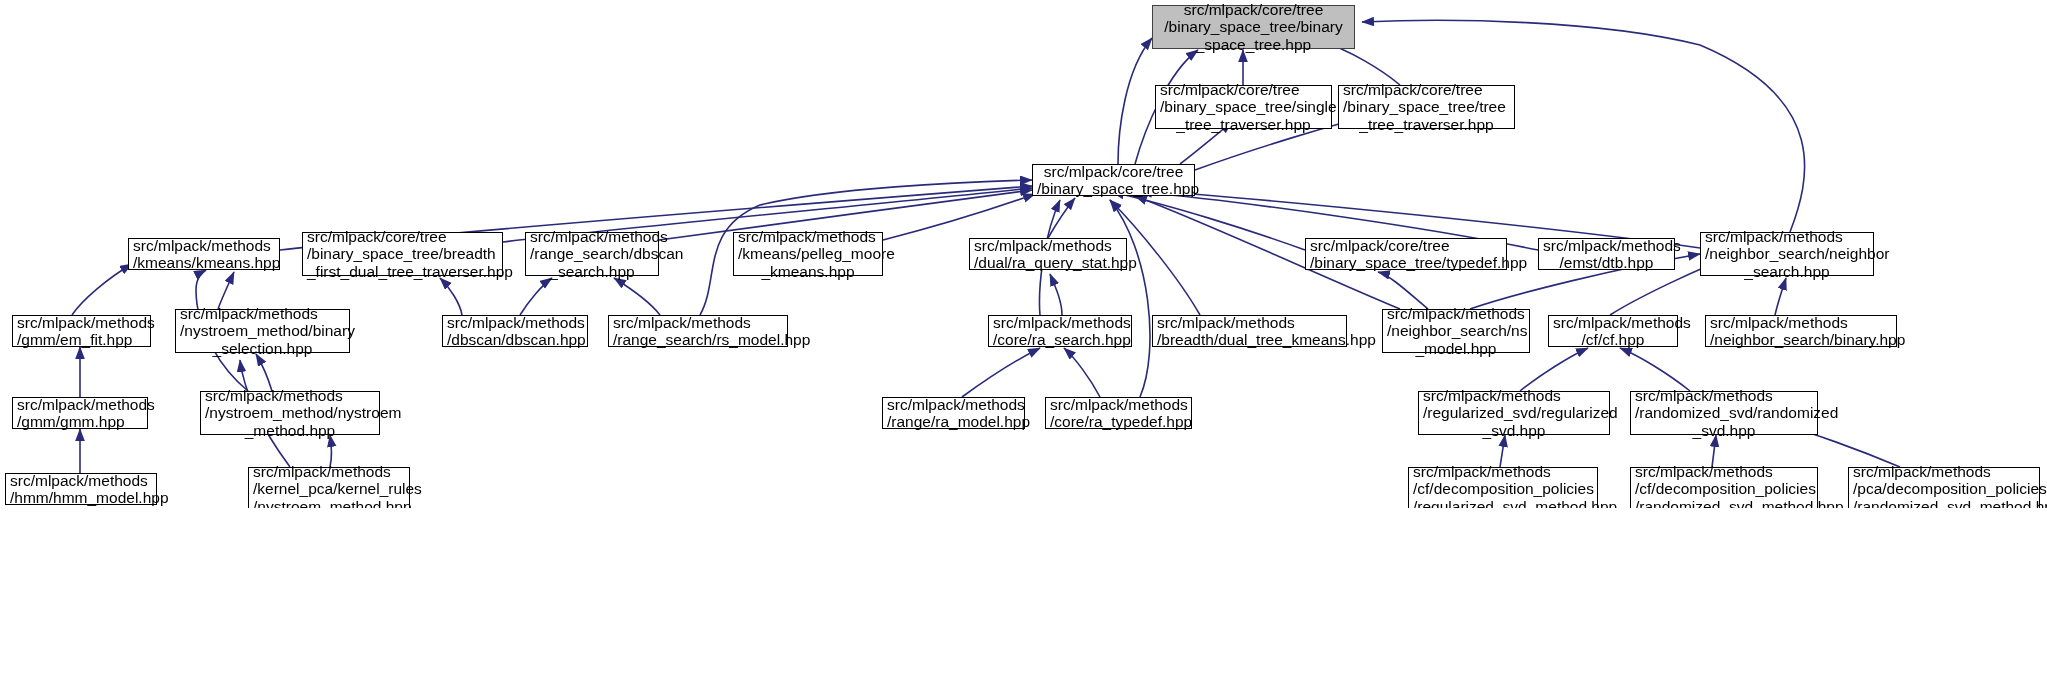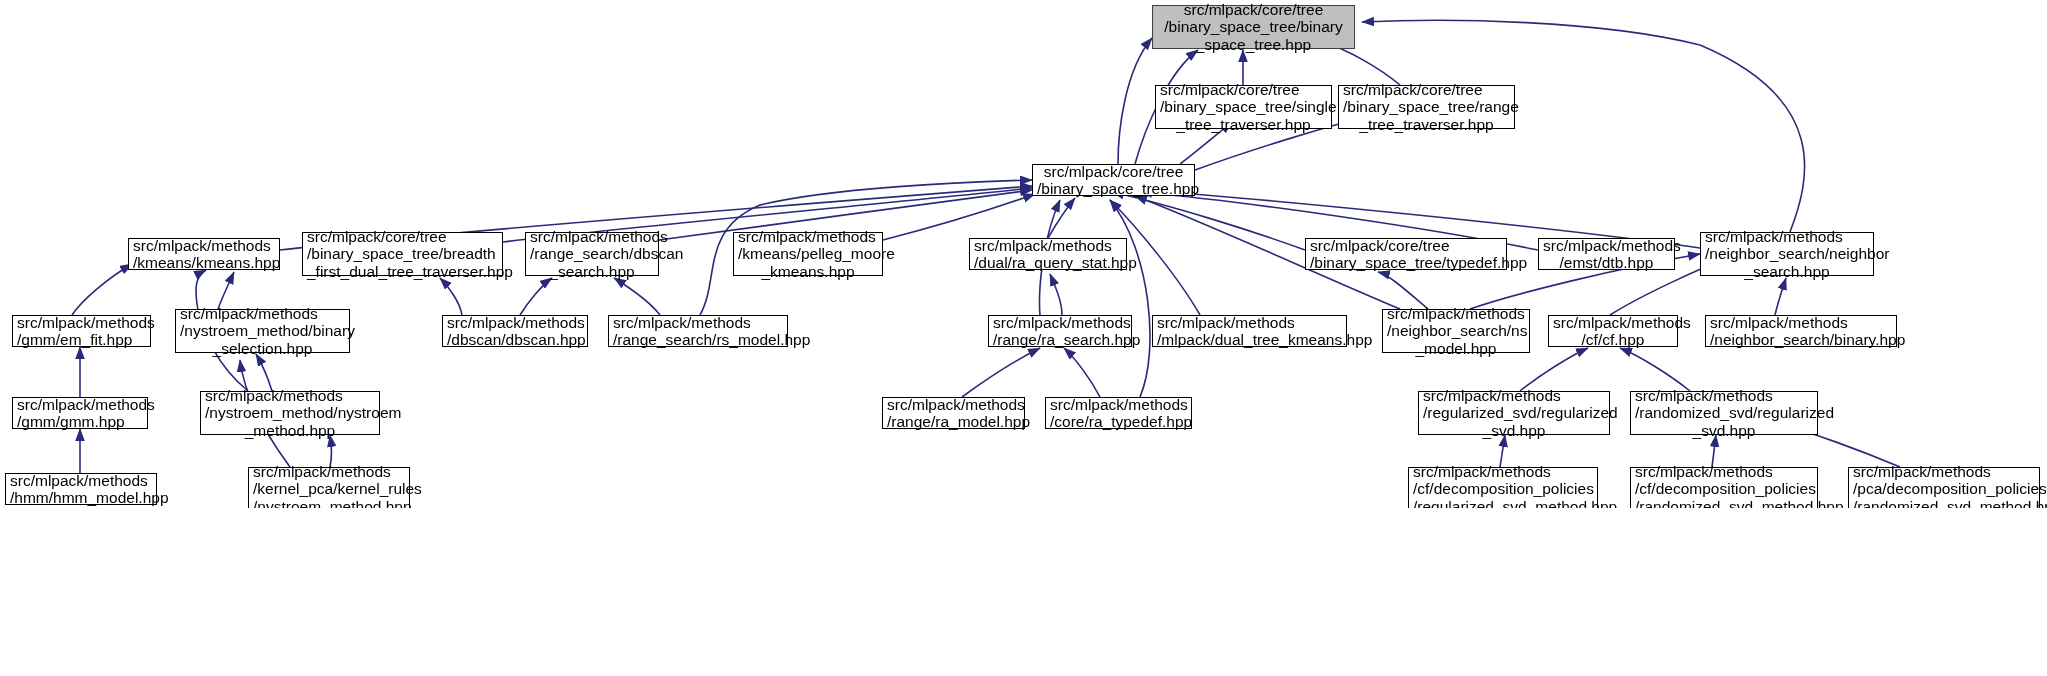--- a/index.html
+++ b/index.html
@@ -105,44 +105,44 @@
         <path d="M290,467 C270,440 245,400 240,360" marker-end="url(#arrow)"></path>
         <path d="M330,467 C332,458 332,448 330,435" marker-end="url(#arrow)"></path>
         <path d="M1500,467 L1505,435" marker-end="url(#arrow)"></path>
         <path d="M1712,467 L1716,435" marker-end="url(#arrow)"></path>
         <path d="M1900,467 C1860,450 1810,432 1780,424" marker-end="url(#arrow)"></path>
       </g>
   </svg>
   <div id="node-layer">
       <div class="node root" style="left: 1152px; top: 5px; width: 203px; height: 44px;"><span class="ln c">src/mlpack/core/tree</span><span class="ln c">/binary_space_tree/binary</span><span class="ln c">_space_tree.hpp</span></div>
       <div class="node" style="left: 1155px; top: 85px; width: 177px; height: 44px;"><span class="ln l">src/mlpack/core/tree</span><span class="ln l">/binary_space_tree/single</span><span class="ln c">_tree_traverser.hpp</span></div>
-      <div class="node" style="left: 1338px; top: 85px; width: 177px; height: 44px;"><span class="ln l">src/mlpack/core/tree</span><span class="ln l">/binary_space_tree/range</span><span class="ln c">_tree_traverser.hpp</span></div>
+      <div class="node" style="left: 1338px; top: 85px; width: 177px; height: 44px;"><span class="ln l">src/mlpack/core/tree</span><span class="ln l">/binary_space_tree/tree</span><span class="ln c">_tree_traverser.hpp</span></div>
       <div class="node" style="left: 1032px; top: 164px; width: 163px; height: 32px;"><span class="ln c">src/mlpack/core/tree</span><span class="ln c">/binary_space_tree.hpp</span></div>
       <div class="node" style="left: 128px; top: 238px; width: 152px; height: 32px;"><span class="ln l">src/mlpack/methods</span><span class="ln l">/kmeans/kmeans.hpp</span></div>
       <div class="node" style="left: 302px; top: 232px; width: 201px; height: 44px;"><span class="ln l">src/mlpack/core/tree</span><span class="ln l">/binary_space_tree/breadth</span><span class="ln l">_first_dual_tree_traverser.hpp</span></div>
       <div class="node" style="left: 525px; top: 232px; width: 134px; height: 44px;"><span class="ln l">src/mlpack/methods</span><span class="ln l">/range_search/dbscan</span><span class="ln c">_search.hpp</span></div>
       <div class="node" style="left: 733px; top: 232px; width: 150px; height: 44px;"><span class="ln l">src/mlpack/methods</span><span class="ln l">/kmeans/pelleg_moore</span><span class="ln c">_kmeans.hpp</span></div>
       <div class="node" style="left: 969px; top: 238px; width: 158px; height: 32px;"><span class="ln l">src/mlpack/methods</span><span class="ln l">/dual/ra_query_stat.hpp</span></div>
       <div class="node" style="left: 1305px; top: 238px; width: 202px; height: 32px;"><span class="ln l">src/mlpack/core/tree</span><span class="ln l">/binary_space_tree/typedef.hpp</span></div>
       <div class="node" style="left: 1538px; top: 238px; width: 137px; height: 32px;"><span class="ln c">src/mlpack/methods</span><span class="ln c">/emst/dtb.hpp</span></div>
       <div class="node" style="left: 1700px; top: 232px; width: 174px; height: 44px;"><span class="ln l">src/mlpack/methods</span><span class="ln l">/neighbor_search/neighbor</span><span class="ln c">_search.hpp</span></div>
       <div class="node" style="left: 12px; top: 315px; width: 139px; height: 32px;"><span class="ln l">src/mlpack/methods</span><span class="ln l">/gmm/em_fit.hpp</span></div>
       <div class="node" style="left: 175px; top: 309px; width: 175px; height: 44px;"><span class="ln l">src/mlpack/methods</span><span class="ln l">/nystroem_method/binary</span><span class="ln c">_selection.hpp</span></div>
       <div class="node" style="left: 442px; top: 315px; width: 146px; height: 32px;"><span class="ln l">src/mlpack/methods</span><span class="ln l">/dbscan/dbscan.hpp</span></div>
       <div class="node" style="left: 608px; top: 315px; width: 180px; height: 32px;"><span class="ln l">src/mlpack/methods</span><span class="ln l">/range_search/rs_model.hpp</span></div>
-      <div class="node" style="left: 988px; top: 315px; width: 144px; height: 32px;"><span class="ln l">src/mlpack/methods</span><span class="ln l">/range/ra_search.hpp</span></div>
-      <div class="node" style="left: 1152px; top: 315px; width: 195px; height: 32px;"><span class="ln l">src/mlpack/methods</span><span class="ln l">/mlpack/dual_tree_kmeans.hpp</span></div>
+      <div class="node" style="left: 988px; top: 315px; width: 144px; height: 32px;"><span class="ln l">src/mlpack/methods</span><span class="ln l">/core/ra_search.hpp</span></div>
+      <div class="node" style="left: 1152px; top: 315px; width: 195px; height: 32px;"><span class="ln l">src/mlpack/methods</span><span class="ln l">/breadth/dual_tree_kmeans.hpp</span></div>
       <div class="node" style="left: 1382px; top: 309px; width: 148px; height: 44px;"><span class="ln l">src/mlpack/methods</span><span class="ln l">/neighbor_search/ns</span><span class="ln c">_model.hpp</span></div>
       <div class="node" style="left: 1548px; top: 315px; width: 130px; height: 32px;"><span class="ln c">src/mlpack/methods</span><span class="ln c">/cf/cf.hpp</span></div>
       <div class="node" style="left: 1705px; top: 315px; width: 192px; height: 32px;"><span class="ln l">src/mlpack/methods</span><span class="ln l">/neighbor_search/binary.hpp</span></div>
       <div class="node" style="left: 12px; top: 397px; width: 136px; height: 32px;"><span class="ln l">src/mlpack/methods</span><span class="ln l">/gmm/gmm.hpp</span></div>
       <div class="node" style="left: 200px; top: 391px; width: 180px; height: 44px;"><span class="ln l">src/mlpack/methods</span><span class="ln l">/nystroem_method/nystroem</span><span class="ln c">_method.hpp</span></div>
       <div class="node" style="left: 882px; top: 397px; width: 143px; height: 32px;"><span class="ln l">src/mlpack/methods</span><span class="ln l">/range/ra_model.hpp</span></div>
       <div class="node" style="left: 1045px; top: 397px; width: 147px; height: 32px;"><span class="ln l">src/mlpack/methods</span><span class="ln l">/core/ra_typedef.hpp</span></div>
       <div class="node" style="left: 1418px; top: 391px; width: 192px; height: 44px;"><span class="ln l">src/mlpack/methods</span><span class="ln l">/regularized_svd/regularized</span><span class="ln c">_svd.hpp</span></div>
-      <div class="node" style="left: 1630px; top: 391px; width: 188px; height: 44px;"><span class="ln l">src/mlpack/methods</span><span class="ln l">/randomized_svd/regularized</span><span class="ln c">_svd.hpp</span></div>
+      <div class="node" style="left: 1630px; top: 391px; width: 188px; height: 44px;"><span class="ln l">src/mlpack/methods</span><span class="ln l">/randomized_svd/randomized</span><span class="ln c">_svd.hpp</span></div>
       <div class="node" style="left: 5px; top: 473px; width: 152px; height: 32px;"><span class="ln l">src/mlpack/methods</span><span class="ln l">/hmm/hmm_model.hpp</span></div>
       <div class="node" style="left: 248px; top: 467px; width: 162px; height: 44px;"><span class="ln l">src/mlpack/methods</span><span class="ln l">/kernel_pca/kernel_rules</span><span class="ln c">/nystroem_method.hpp</span></div>
       <div class="node" style="left: 1408px; top: 467px; width: 190px; height: 44px;"><span class="ln l">src/mlpack/methods</span><span class="ln l">/cf/decomposition_policies</span><span class="ln l">/regularized_svd_method.hpp</span></div>
       <div class="node" style="left: 1630px; top: 467px; width: 188px; height: 44px;"><span class="ln l">src/mlpack/methods</span><span class="ln l">/cf/decomposition_policies</span><span class="ln l">/randomized_svd_method.hpp</span></div>
       <div class="node" style="left: 1848px; top: 467px; width: 192px; height: 44px;"><span class="ln l">src/mlpack/methods</span><span class="ln l">/pca/decomposition_policies</span><span class="ln l">/randomized_svd_method.hpp</span></div>
     </div>
 </div>
 
 </body></html>

